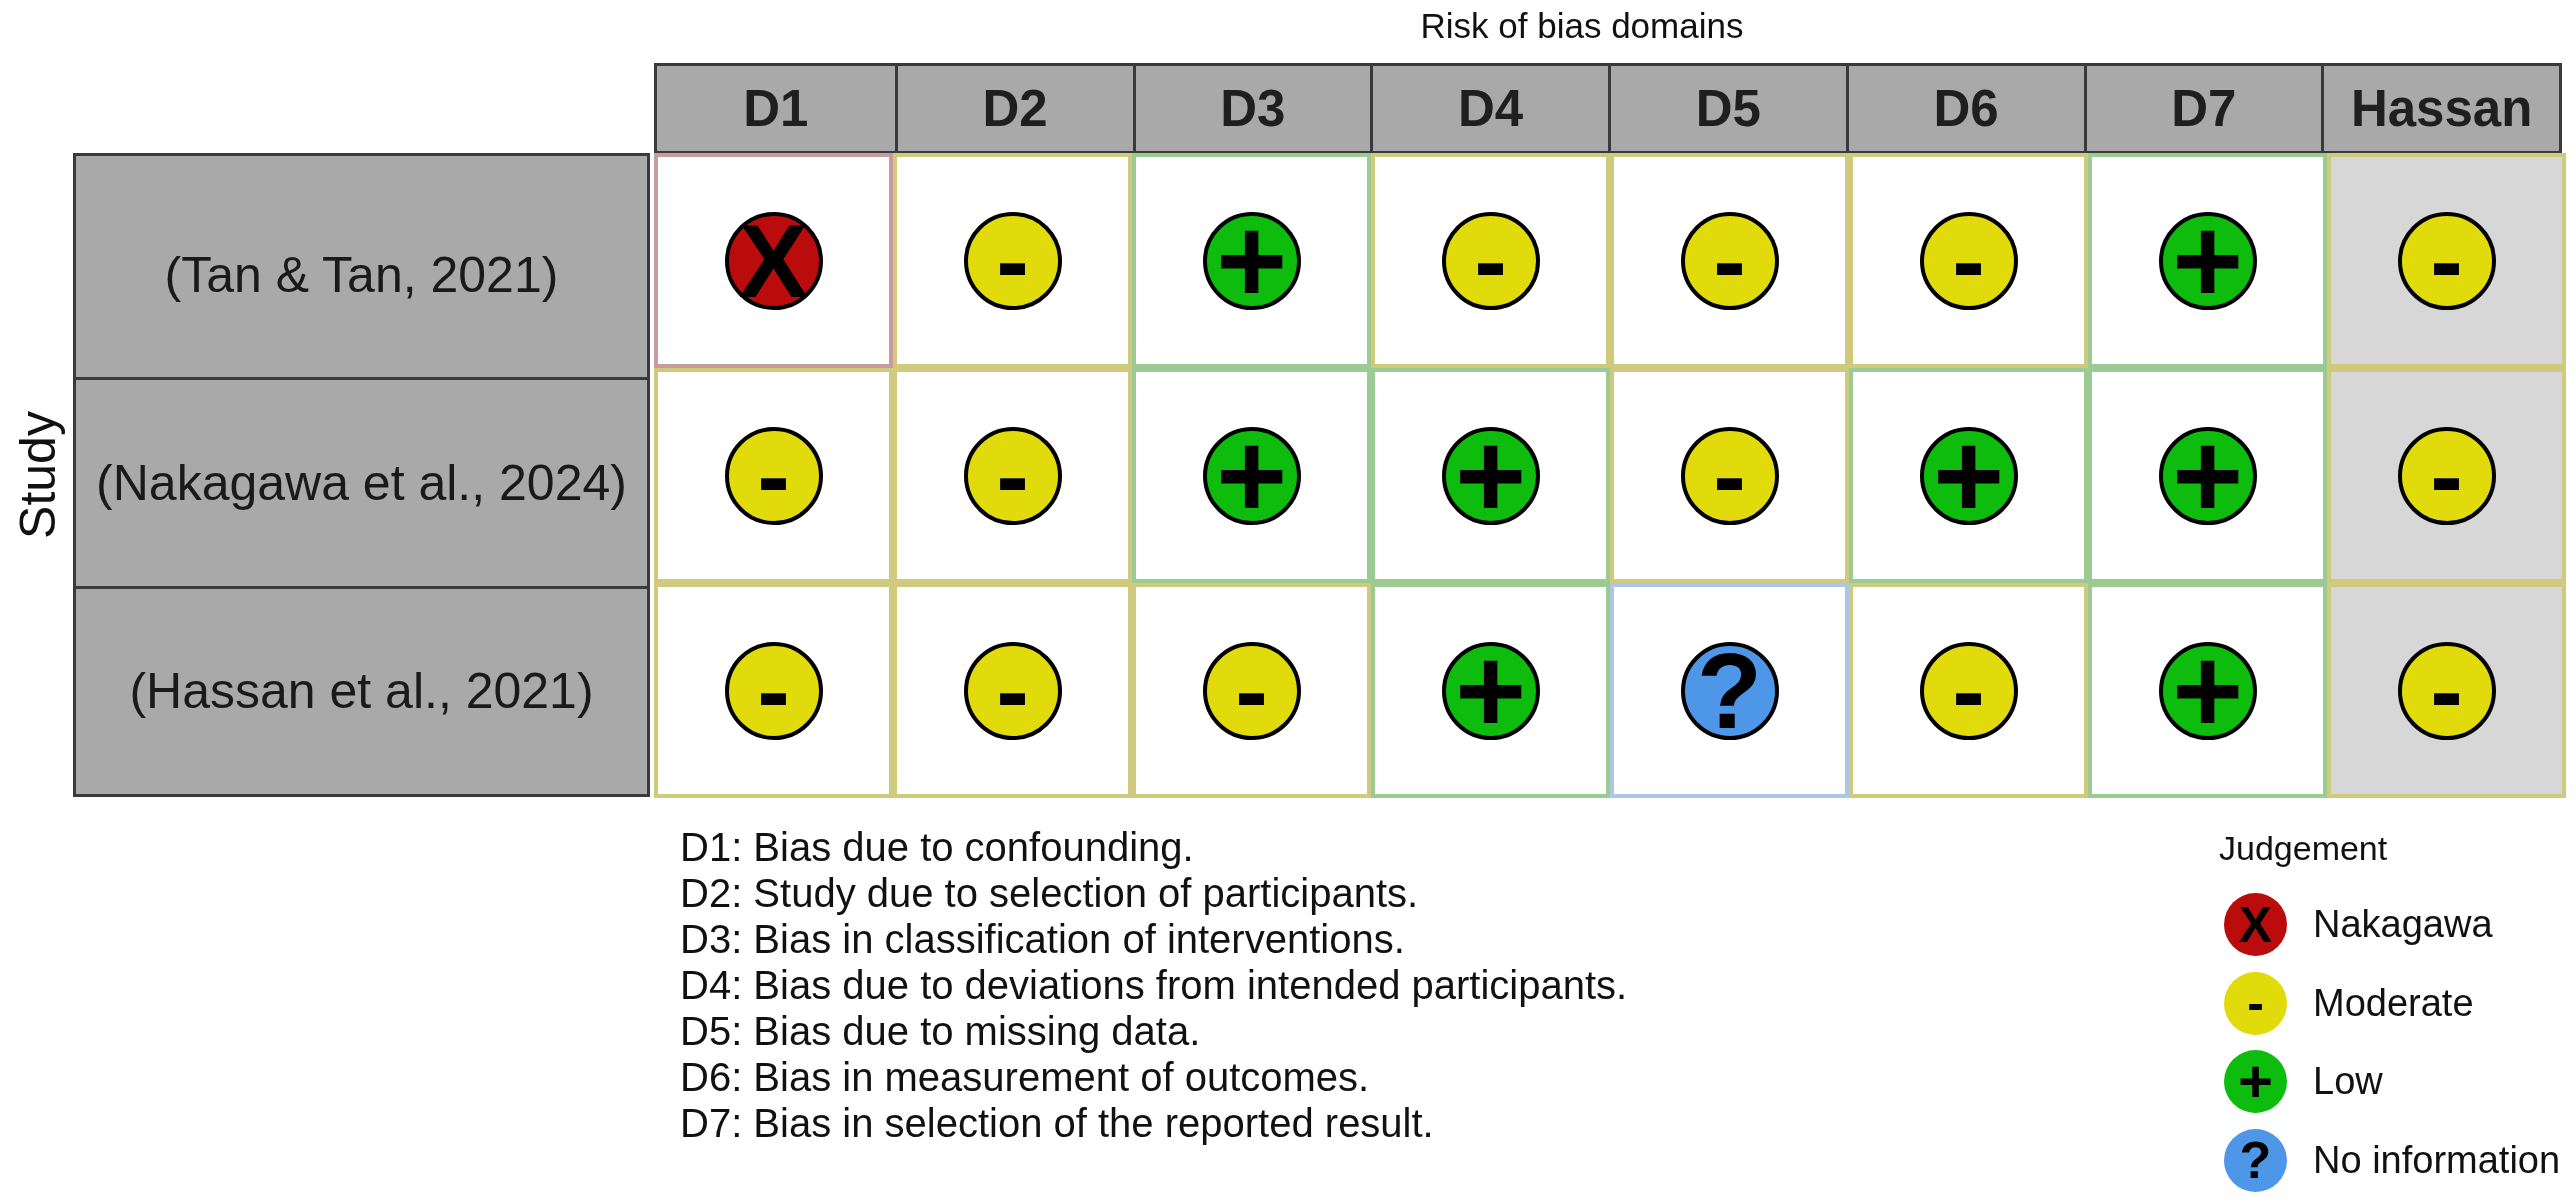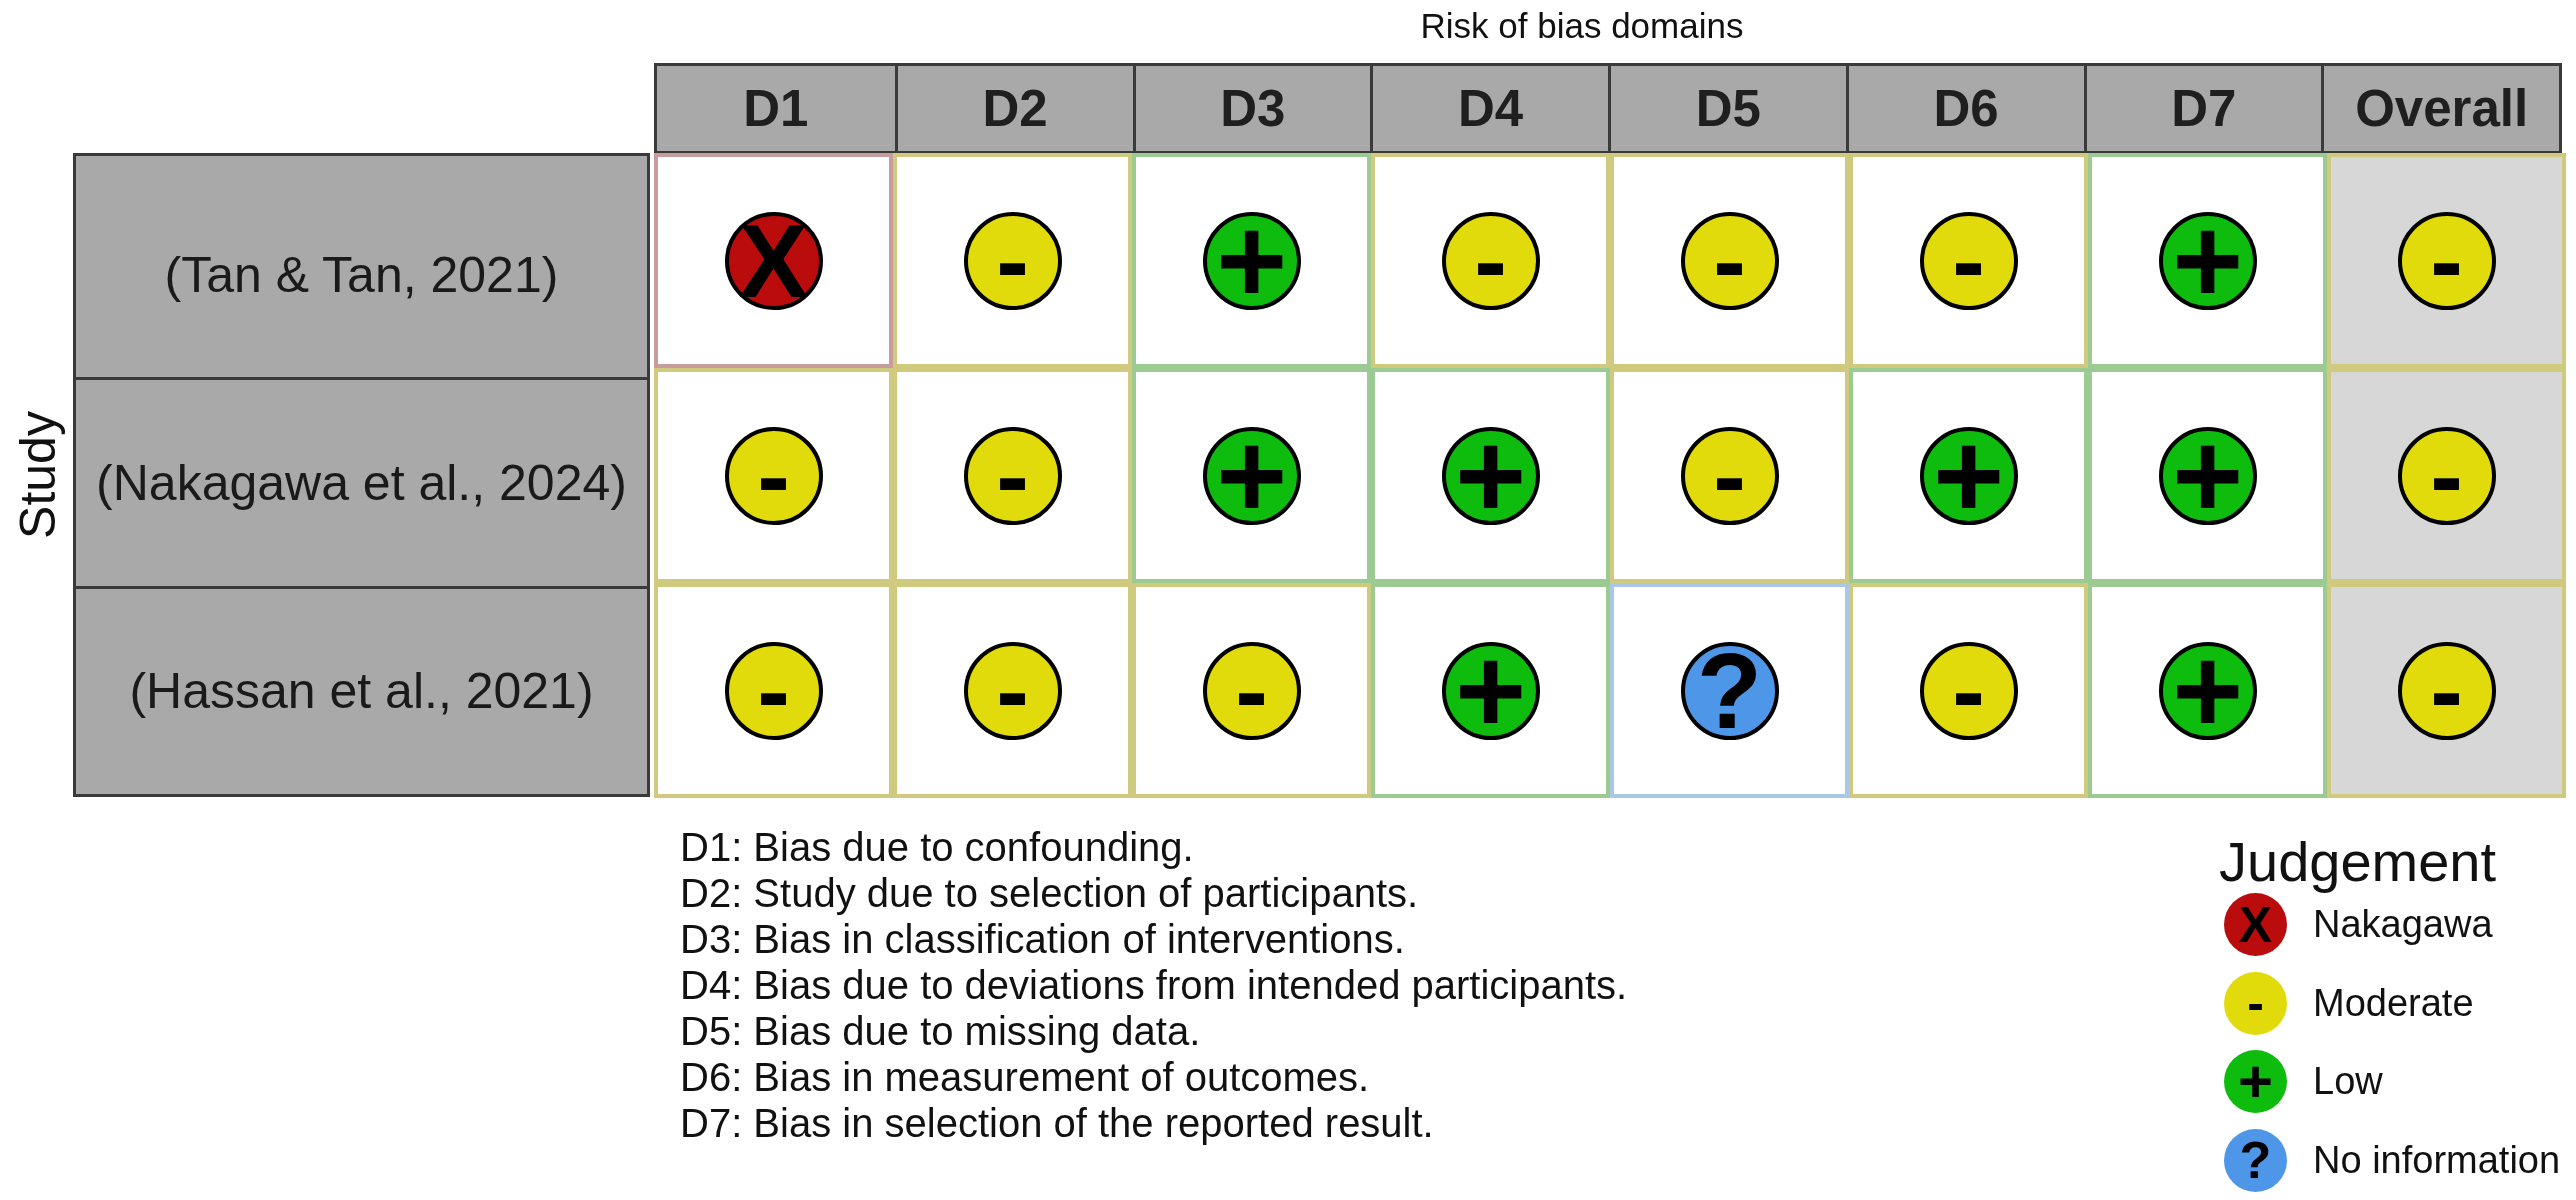--- a/index.html
+++ b/index.html
@@ -124,21 +124,21 @@
     top: 824px;
     font-size: 40px;
     line-height: 46px;
     color: #111111;
     white-space: nowrap;
   }
   .judgement-legend-heading {
     position: absolute;
     left: 2219px;
     top: 829px;
-    font-size: 56px;
+    font-size: 34px;
     color: #111111;
     white-space: nowrap;
   }
   .judgement-items {
     position: absolute;
     left: 2224px;
     top: 893px;
   }
   .judgement-item {
     display: flex;
@@ -179,21 +179,21 @@
   <div class="study-axis">Study</div>
 
   <div class="header-grid" id="header-grid">
       <div class="header-cell">D1</div>
       <div class="header-cell">D2</div>
       <div class="header-cell">D3</div>
       <div class="header-cell">D4</div>
       <div class="header-cell">D5</div>
       <div class="header-cell">D6</div>
       <div class="header-cell">D7</div>
-      <div class="header-cell">Overall</div>
+      <div class="header-cell">Hassan</div>
     </div>
 
   <div class="label-col" id="label-col">
       <div class="label-cell">(Tan &amp; Tan, 2021)</div>
       <div class="label-cell">(Nakagawa et al., 2024)</div>
       <div class="label-cell">(Hassan et al., 2021)</div>
     </div>
 
   <div class="body-grid" id="body-grid">
       <div class="body-cell" style="border: 4.8px solid rgb(200, 156, 156); background: rgb(255, 255, 255);">

